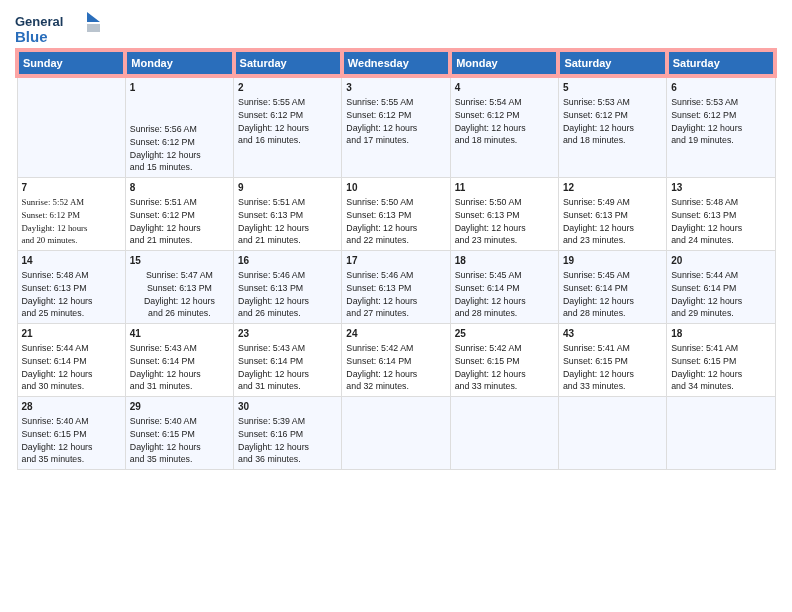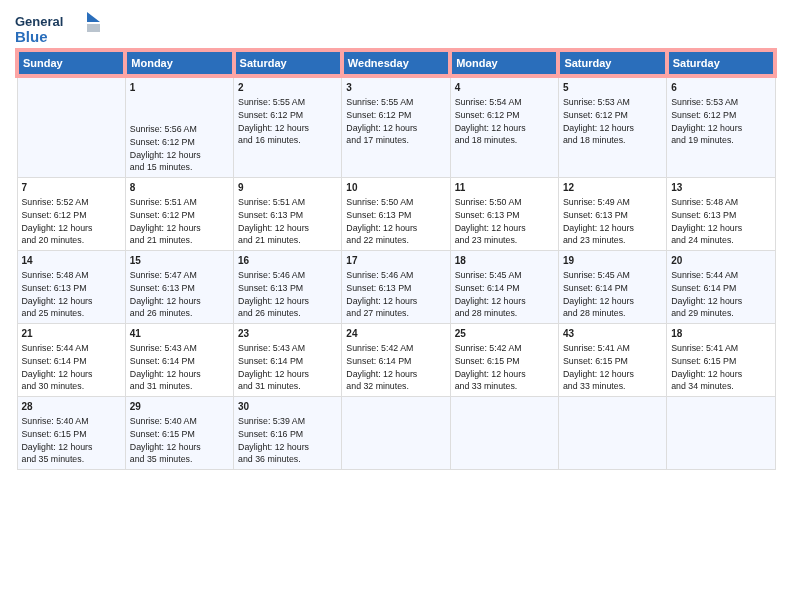--- a/index.html
+++ b/index.html
@@ -153,21 +153,21 @@
             <span class="day-num">6</span>
             <div class="cell-text" style="white-space: pre-line;">Sunrise: 5:53 AM
 Sunset: 6:12 PM
 Daylight: 12 hours
 and 19 minutes.</div>
           </td>
         </tr>
         <tr>
           <td>
             <span class="day-num">7</span>
-            <div class="cell-text" style="white-space: pre-line;">Sunrise: 5:52 AM
+            <div class="cell-text" style="white-space: pre-line; font-family: Liberation Serif, serif;">Sunrise: 5:52 AM
 Sunset: 6:12 PM
 Daylight: 12 hours
 and 20 minutes.</div>
           </td>
           <td>
             <span class="day-num">8</span>
             <div class="cell-text" style="white-space: pre-line;">Sunrise: 5:51 AM
 Sunset: 6:12 PM
 Daylight: 12 hours
 and 21 minutes.</div>
@@ -211,21 +211,21 @@
         <tr>
           <td>
             <span class="day-num">14</span>
             <div class="cell-text" style="white-space: pre-line;">Sunrise: 5:48 AM
 Sunset: 6:13 PM
 Daylight: 12 hours
 and 25 minutes.</div>
           </td>
           <td>
             <span class="day-num">15</span>
-            <div class="cell-text" style="white-space: pre-line;">Sunrise: 5:47 AM
+            <div class="cell-text" style="white-space: pre-line; text-align: center;">Sunrise: 5:47 AM
 Sunset: 6:13 PM
 Daylight: 12 hours
 and 26 minutes.</div>
           </td>
           <td>
             <span class="day-num">16</span>
             <div class="cell-text" style="white-space: pre-line;">Sunrise: 5:46 AM
 Sunset: 6:13 PM
 Daylight: 12 hours
 and 26 minutes.</div>

